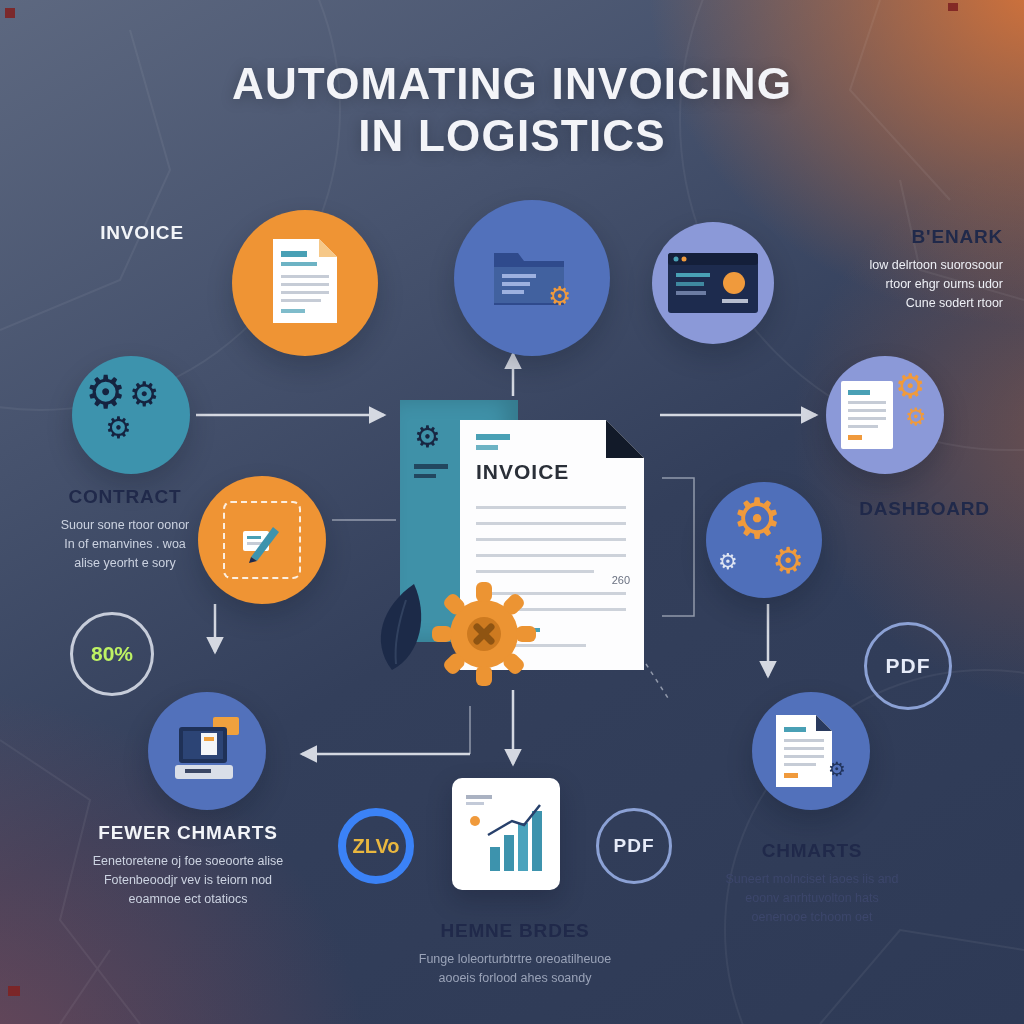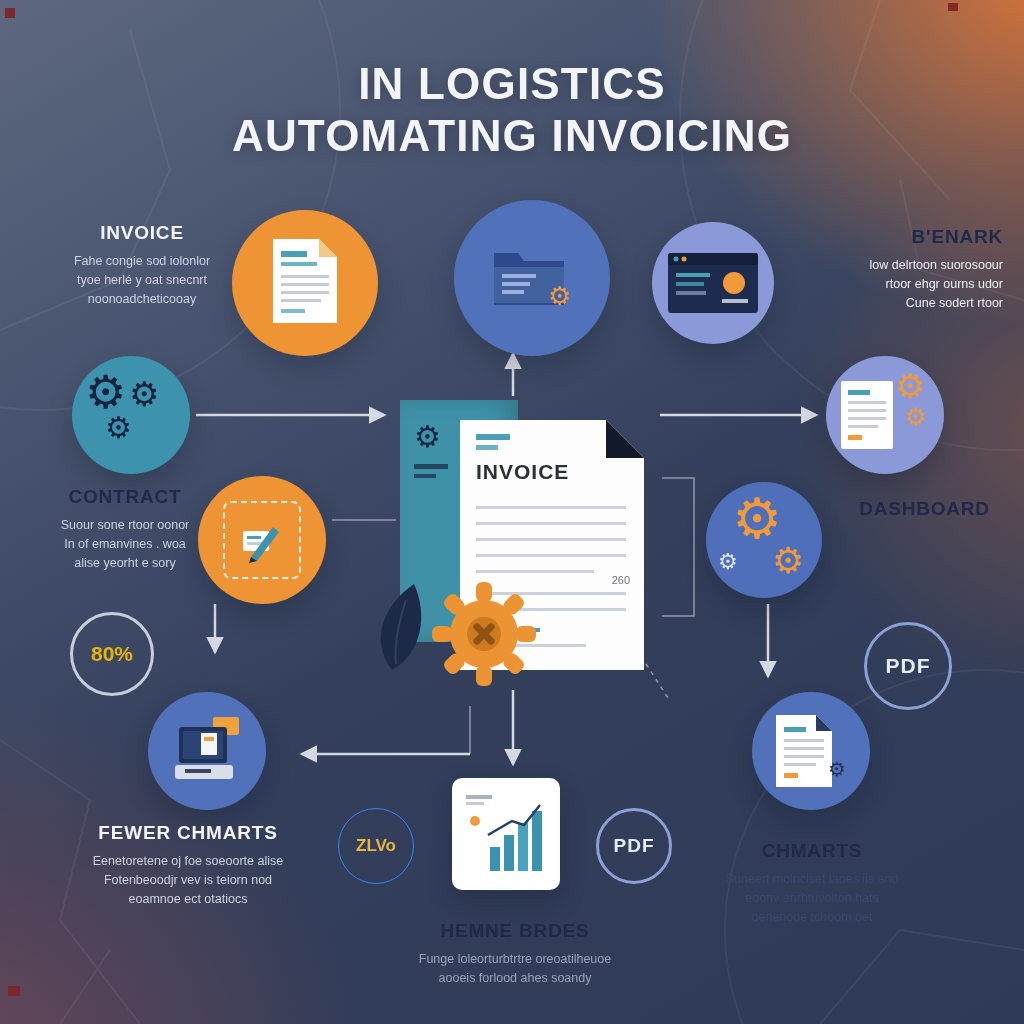--- a/index.html
+++ b/index.html
@@ -19,23 +19,23 @@
   .c-orange{background:#ef9434}.c-teal{background:#3d93ad}.c-blue{background:#5271bb}
   .c-blue2{background:#4f6fba}.c-peri{background:#8b99d8}
   .tblock{position:absolute;text-align:center}
   .tblock.left{text-align:right}
   .h{font-size:19px;font-weight:700;letter-spacing:.8px;color:#f3f5f9}
   .h.dark{color:#20294a}
   .p{margin-top:8px;font-size:12.5px;line-height:1.5;color:#ccd3e1}
   .p.dark{color:#3c466b}
   .badge{position:absolute;border-radius:50%;display:flex;align-items:center;justify-content:center;
          font-weight:700;background:transparent}
-  .badge.ring-light{border:3px solid rgba(223,228,238,.85);color:#eab308;font-size:21px}
+  .badge.ring-light{border:3px solid rgba(223,228,238,.85);color:#bef264;font-size:21px}
   .badge.ring-blue{border:3px solid rgba(150,172,226,.9);color:#e6ebf8;font-size:21px;letter-spacing:1px}
-  .badge.ring-gold{border:1px solid #3b82f6;color:#e9b73f;font-size:17px}
+  .badge.ring-gold{border:8px solid #3b82f6;color:#e9b73f;font-size:20px}
   .gear{font-family:"DejaVu Sans",sans-serif;line-height:1;position:absolute;display:block}
   .iconwrap{position:relative}
   
   .center{position:absolute;left:356px;top:384px;width:310px;height:305px}
   .panel{position:absolute;left:44px;top:16px;width:118px;height:242px;background:#3f91a8;
          box-shadow:inset -12px 0 20px rgba(0,0,0,.16)}
   .panel .mark{position:absolute;background:#1d3a52;opacity:.85}
   .paper{position:absolute;left:104px;top:36px;width:184px;height:250px;background:#fdfdfe;
          box-shadow:0 14px 30px rgba(0,0,0,.30);
          clip-path:polygon(0 0,calc(100% - 38px) 0,100% 38px,100% 100%,0 100%)}
@@ -94,46 +94,41 @@
   </g>
   <g stroke="#dfe3ec" stroke-width="1.5" fill="none" opacity="0.55">
     <path d="M662,478 H694 V616 H662"></path>
     <path d="M332,520 H396"></path>
     <path d="M470,754 V706"></path>
     <path d="M646,664 L668,698" stroke-dasharray="4 5"></path>
   </g>
 </svg>
 
 <div class="title">
+  <div>AUTOMATING INVOICING</div>
   <div>IN LOGISTICS</div>
-  <div>AUTOMATING INVOICING</div>
 </div>
 
 <div class="circle c-orange" style="left:232px;top:210px;width:146px;height:146px">
   <span class="iconwrap">
     <svg width="64" height="84" viewBox="0 0 64 84">
       <path d="M0,0 H46 L64,18 V84 H0 Z" fill="#ffffff"></path>
       <path d="M46,0 L64,18 H46 Z" fill="#f6c888"></path>
       <rect x="8" y="12" width="26" height="6" fill="#49a0b5"></rect>
       <rect x="8" y="23" width="36" height="4" fill="#49a0b5" opacity=".8"></rect>
       <rect x="8" y="36" width="48" height="3" fill="#c6ccd6"></rect>
       <rect x="8" y="44" width="48" height="3" fill="#c6ccd6"></rect>
       <rect x="8" y="52" width="48" height="3" fill="#c6ccd6"></rect>
       <rect x="8" y="60" width="40" height="3" fill="#c6ccd6"></rect>
       <rect x="8" y="70" width="24" height="4" fill="#49a0b5" opacity=".7"></rect>
     </svg>
   </span>
 </div>
 <div class="tblock" style="left:52px;top:222px;width:180px">
   <div class="h">INVOICE</div>
-  <div class="p">
-    <div>Fahe congie sod iolonlor</div>
-    <div>tyoe herlé y oat snecnrt</div>
-    <div>noonoadcheticooay</div>
-  </div>
 </div>
 
 <div class="circle c-blue" style="left:454px;top:200px;width:156px;height:156px">
   <span class="iconwrap" style="width:92px;height:78px">
     <svg width="86" height="74" viewBox="0 0 86 74" style="position:absolute;left:0;top:0">
       <path d="M8,14 h24 l6,8 h40 v44 h-70 z" fill="#2f4a8c"></path>
       <rect x="8" y="28" width="70" height="36" fill="#41619f"></rect>
       <rect x="16" y="35" width="34" height="4" fill="#9db1e0"></rect>
       <rect x="16" y="43" width="28" height="4" fill="#9db1e0"></rect>
       <rect x="16" y="51" width="22" height="4" fill="#9db1e0"></rect>

